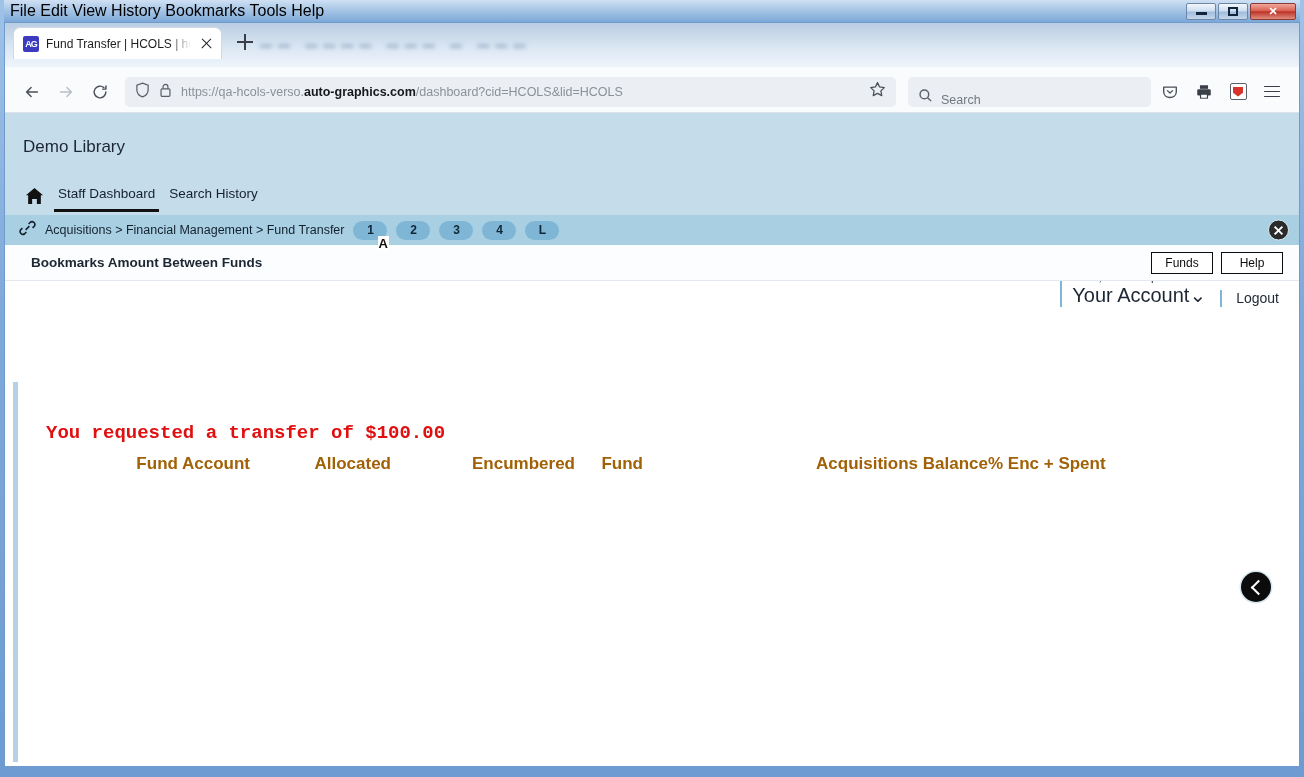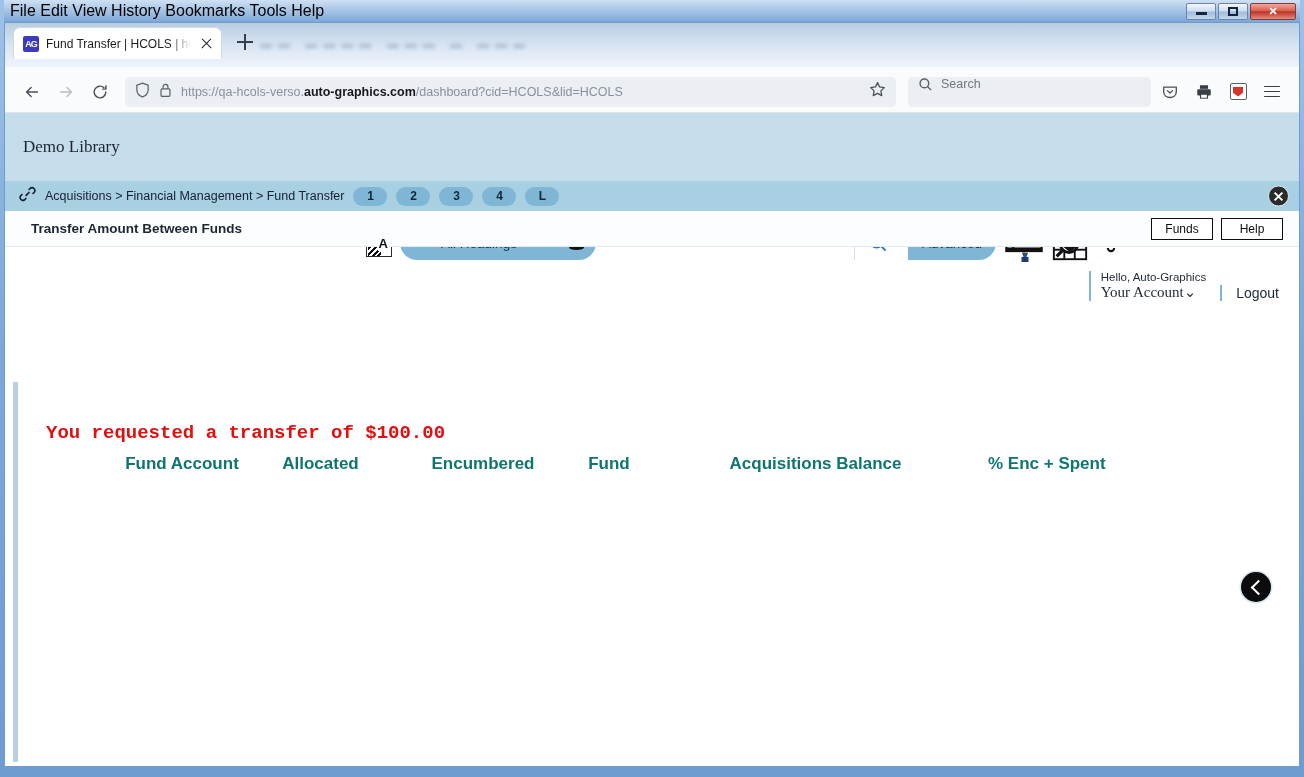--- a/index.html
+++ b/index.html
@@ -125,21 +125,21 @@
     min-width: 0;
   }
   #url-text {
     flex: 1; font-size: 12.5px; color: #8b9099; white-space: nowrap;
     overflow: hidden; text-overflow: ellipsis;
   }
   #url-text b { color: #15181c; font-weight: 600; }
   #searchbar {
     width: 243px; height: 30px; flex: none;
     background: #ebeef2; border-radius: 5px;
-    display: flex; align-items: flex-start; padding: 0 10px; gap: 8px;
+    display: flex; align-items: flex-end; padding: 0 10px; gap: 8px;
   }
   #search-ph { font-size: 12.5px; color: #73787f; }
   #hamburger { width: 16px; height: 12px; position: relative; }
   #hamburger span {
     position: absolute; left: 0; width: 16px; height: 1.8px;
     background: #3a3f47; border-radius: 1px;
   }
   #hamburger span:nth-child(1){ top: 0; }
   #hamburger span:nth-child(2){ top: 5px; }
   #hamburger span:nth-child(3){ top: 10px; }
@@ -154,21 +154,21 @@
   }
 
   
   #page { flex: 1; position: relative; background: #fff; overflow: hidden; }
 
   
   #app-header {
     height: 68px; background: #c5dcea;
     display: flex; align-items: center; padding: 0 0 0 18px; position: relative;
   }
-  #lib-name { font-size: 17px; color: #1d2733; font-family: Liberation Serif, serif; }
+  #lib-name { font-size: 17px; color: #1d2733; }
   #search-group {
     position: absolute; left: 361px; top: 113px;
     display: flex; align-items: center; gap: 8px;
   }
   #lang-icon {
     width: 26px; height: 28px; flex: none; background: #fff;
     border: 1px solid #2a2a2a; position: relative; overflow: hidden;
     display: flex; align-items: center; justify-content: flex-end;
     font-size: 13px; font-weight: bold; color: #111; padding-right: 2px;
   }
@@ -226,21 +226,21 @@
 
   
   #user-row {
     position: absolute; right: 8px; top: 158px;
     display: flex; align-items: flex-end;
   }
   #acct {
     border-left: 2px solid #7fb6d6; padding: 0 14px 0 10px; line-height: 1.15;
   }
   #acct .hello { font-size: 11.5px; color: #1d2733; }
-  #acct .name { font-size: 15px; color: #1d2733; cursor: pointer; font-family: Liberation Serif, serif; }
+  #acct .name { font-size: 20px; color: #1d2733; cursor: pointer; }
   #logout {
     border-left: 2px solid #7fb6d6; padding: 0 12px 0 14px;
     font-size: 14px; color: #1d2733; cursor: pointer; line-height: 1.2;
   }
 
   
   #nav-tabs {
     height: 34px; background: #c5dcea;
     display: flex; align-items: center; padding-left: 20px; gap: 14px;
     position: relative;
@@ -299,22 +299,22 @@
     position: absolute; left: 8px; top: 269px; right: 4px; bottom: 4px;
     background: #fff;
     border-left: 5px solid #b5d1e3;
     padding: 40px 0 0 28px;
   }
   #alert-msg {
     font-size: 19px; font-weight: bold; color: #e01010; margin-bottom: 10px; font-family: Liberation Mono, monospace;
   }
   #fund-table { border-collapse: collapse; }
   #fund-table th {
-    font-size: 17px; font-weight: bold; color: #0f766e;
-    text-align: center; padding: 0 0 6px 0; white-space: nowrap;
+    font-size: 17px; font-weight: bold; color: #a16207;
+    text-align: right; padding: 0 0 6px 0; white-space: nowrap;
   }
   #fund-table td {
     font-size: 12.5px; color: #1b2530; padding: 2px 0; white-space: nowrap;
     vertical-align: top;
   }
   #fund-table td.rowlbl {
     font-size: 12px; font-weight: bold; color: #e01010;
   }
   .c0 { width: 68px; }
   .c1 { width: 136px; }
@@ -530,40 +530,49 @@
       <div id="user-row">
         <div id="acct">
           <div class="hello">Hello, Auto-Graphics</div>
           <div class="name">
             <span>Your Account</span><span>⌄</span>
           </div>
         </div>
         <div id="logout">Logout</div>
       </div>
 
+      <div id="nav-tabs">
+        <span>
+          <svg width="19" height="18" viewBox="0 0 20 19" fill="#111">
+              <path d="M10 1 1 8.6h2.3V18h4.2v-5.4h5V18h4.2V8.6H19z"></path>
+            </svg>
+        </span>
+        <div class="navtab active">Staff Dashboard</div>
+        <div class="navtab">Search History</div>
+      </div>
 
       <div id="crumb-bar">
         <span>
           <svg width="17" height="16" viewBox="0 0 18 17" fill="none" stroke="#13212e" stroke-width="1.7">
               <path d="M7 10.5 11 6.5"></path>
               <path d="M10.2 4.2 12 2.4a3 3 0 0 1 4.2 4.2l-1.8 1.8"></path>
               <path d="M7.8 12.8 6 14.6a3 3 0 0 1-4.2-4.2L3.6 8.6"></path>
             </svg>
         </span>
         <span id="crumb-text">Acquisitions &gt; Financial Management &gt; Fund Transfer</span>
         <div class="step">1</div>
         <div class="step">2</div>
         <div class="step">3</div>
         <div class="step">4</div>
         <div class="step">L</div>
         <div id="crumb-close"></div>
       </div>
 
       <div id="sub-header">
-        <div id="sub-title">Transfer Amount Between Funds</div>
+        <div id="sub-title">Bookmarks Amount Between Funds</div>
         <div class="pgbtn">Funds</div>
         <div class="pgbtn">Help</div>
       </div>
 
       <div id="content">
         <div id="alert-msg">You requested a transfer of $100.00</div>
 
         <table id="fund-table">
           <thead>
             <tr>

